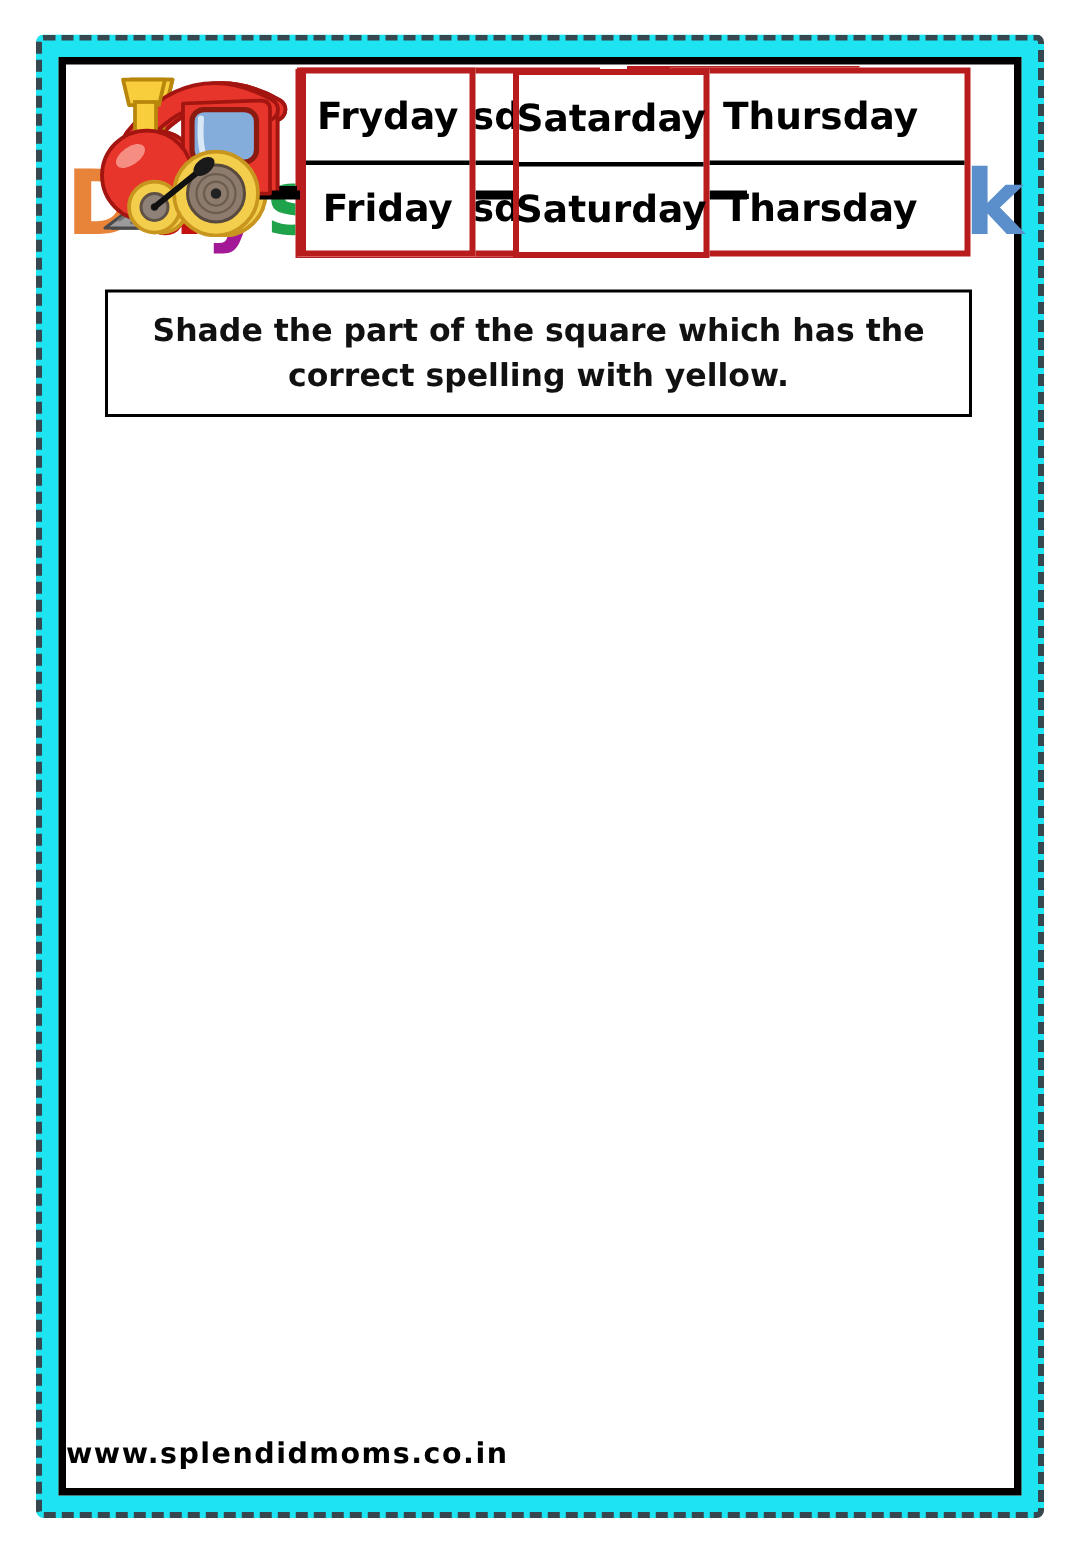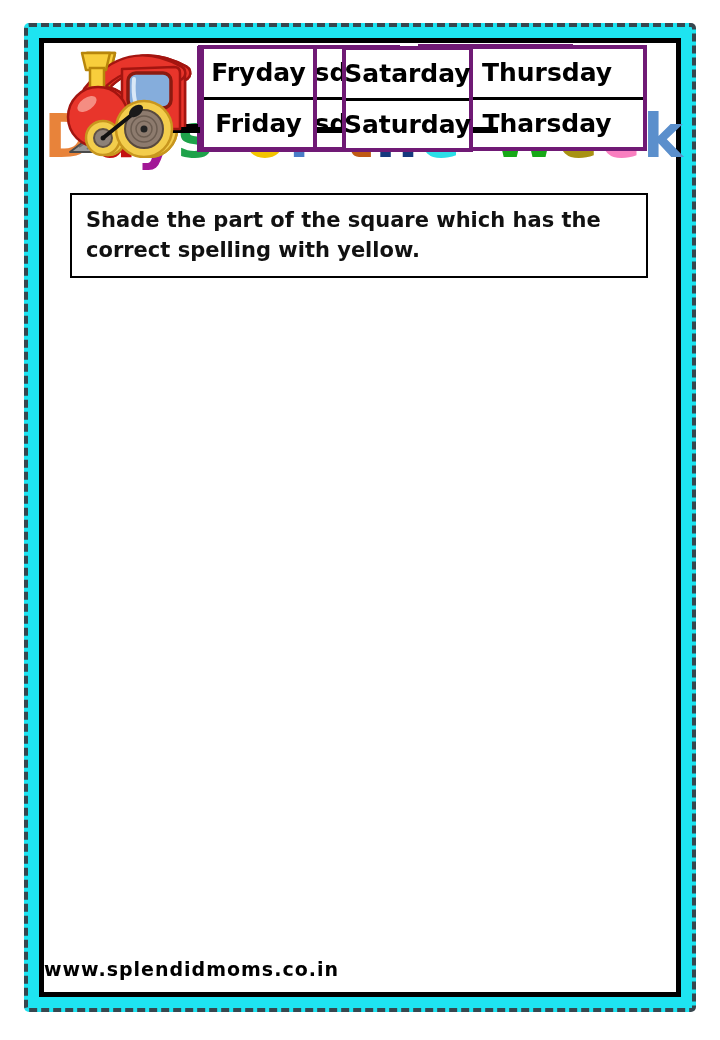--- a/index.html
+++ b/index.html
@@ -21,27 +21,27 @@
     font-size:35px;font-weight:bold;color:#000;word-spacing:8px;letter-spacing:1px;
   }
   .subtitle{
     position:absolute;top:58px;left:0;width:100%;text-align:center;
     font-size:60px;font-weight:bold;white-space:pre;letter-spacing:2px;word-spacing:6px;
   }
   .instruction-box{
     position:absolute;top:150px;left:26px;right:28px;
     border:2px solid #000;background:#fff;
     padding:10px 14px;box-sizing:border-box;
-    font-size:21px;font-weight:bold;line-height:1.45;color:#111;
+    font-size:21px;font-weight:bold;text-align:center;line-height:1.45;color:#111;
   }
   .train-row{position:absolute;left:0;width:100%;height:120px;}
   .train{position:absolute;top:0;width:130px;height:115px;}
   .connector{position:absolute;height:6px;background:#000;}
   .car{
-    position:absolute;border:4px solid #701a75;background:#fff;height:106px;
+    position:absolute;border:4px solid #b91c1c;background:#fff;height:126px;
     box-sizing:border-box;display:flex;flex-direction:column;
   }
   .cell{
     flex:1 1 0;display:flex;align-items:center;justify-content:center;
     font-size:25px;font-weight:bold;color:#000;white-space:nowrap;
   }
   .cell-top{border-bottom:3px solid #000;}
   .footer{
     position:absolute;top:915px;left:0;width:100%;
     font-size:19px;font-weight:bold;color:#000;letter-spacing:1px;

